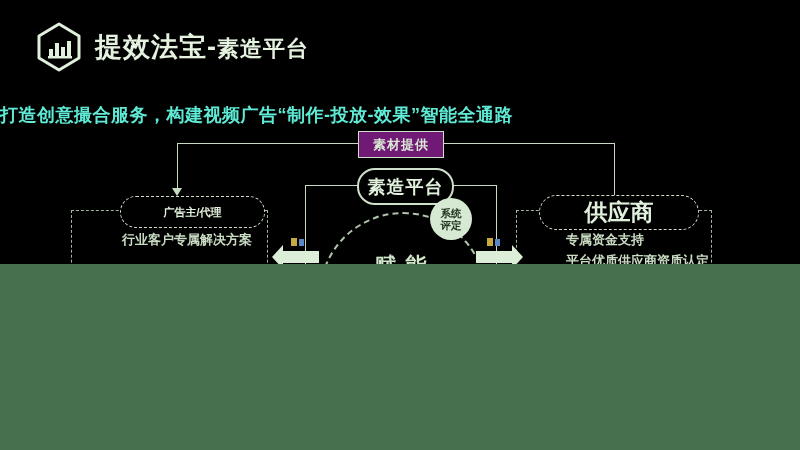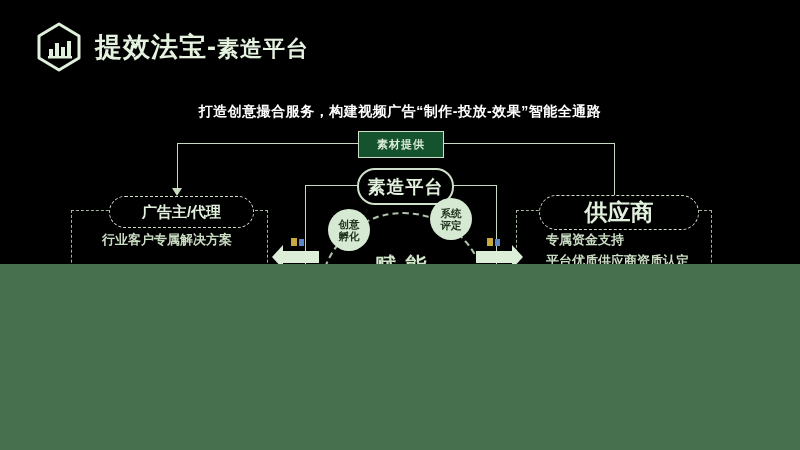--- a/index.html
+++ b/index.html
@@ -7,54 +7,54 @@
          font-family:"Liberation Sans","DejaVu Sans",sans-serif;}
 
   
   .header{position:absolute;left:36px;top:22px;display:flex;align-items:center;gap:13px;z-index:2;}
   .logo{width:46px;height:50px;display:block;}
   .title{color:#e4f2df;font-weight:bold;white-space:nowrap;}
   .title .main{font-size:27px;letter-spacing:1px;}
   .title .sub{font-size:22px;letter-spacing:1px;}
 
   
-  .subtitle{position:absolute;left:0;top:103px;width:100%;text-align:center;
-            color:#ffffff;font-size:14px;font-weight:bold;letter-spacing:0.5px;z-index:2;}
+  .subtitle{position:absolute;left:0;top:103px;width:100%;
+            color:#5eead4;font-size:18px;font-weight:bold;letter-spacing:0.5px;z-index:2;}
 
   
   .hline,.vline{position:absolute;background:#c7dac2;z-index:1;}
   .hline{height:1px;} .vline{width:1px;}
   .hline.l{left:177px;top:143px;width:181px;}
   .hline.r{left:442px;top:143px;width:172px;}
   .vline.l{left:177px;top:143px;height:45px;}
   .vline.r{left:614px;top:143px;height:53px;}
   .arrow-down{position:absolute;left:172px;top:188px;width:0;height:0;z-index:1;
     border-left:5px solid transparent;border-right:5px solid transparent;border-top:8px solid #c7dac2;}
 
   .material-box{position:absolute;left:358px;top:131px;width:84px;height:25px;z-index:2;
-    background:#14532d;border:1.5px solid #cfe0ca;display:flex;align-items:center;justify-content:center;
-    color:#dbead5;font-size:11px;font-weight:bold;letter-spacing:1px;}
+    background:#701a75;border:1.5px solid #cfe0ca;display:flex;align-items:center;justify-content:center;
+    color:#dbead5;font-size:13px;font-weight:bold;letter-spacing:1px;}
 
   
   .rect{position:absolute;background:#000;z-index:1;}
   .rect.side{border:1px dashed #9db798;}
   .rect.advertiser{left:71px;top:210px;width:195px;height:150px;}
   .rect.supplier{left:516px;top:210px;width:194px;height:150px;}
   .rect.platform{left:305px;top:185px;width:190px;height:145px;border:1px solid #c7dac2;overflow:hidden;}
 
   
   .pill{position:absolute;background:#000;display:flex;align-items:center;justify-content:center;
         color:#e2f1dd;font-weight:bold;z-index:3;border-radius:18px;white-space:nowrap;}
   .pill.dashed{border:1.5px dashed #cfe0ca;}
   .pill.solid{border:2px solid #cfe0ca;}
-  .pill.advertiser{left:109px;top:196px;width:143px;height:30px;font-size:15px;}
+  .pill.advertiser{left:120px;top:196px;width:143px;height:30px;font-size:11px;}
   .pill.supplier{left:539px;top:195px;width:158px;height:33px;font-size:23px;}
   .pill.platform{left:357px;top:168px;width:93px;height:33px;font-size:18px;letter-spacing:1px;}
 
-  .points{position:absolute;z-index:2;color:#c9dcc3;font-size:13px;font-weight:bold;line-height:21px;white-space:nowrap;}
+  .points{position:absolute;z-index:2;color:#c9dcc3;font-size:13px;font-weight:bold;line-height:21px;white-space:nowrap;margin-left:20px;}
   .points.advertiser{left:102px;top:229px;}
   .points.supplier{left:546px;top:229px;}
 
   
   .dashed-circle{position:absolute;left:13px;top:26px;width:164px;height:164px;
     border:2px dashed #aec3a9;border-radius:50%;}
   .empower{position:absolute;left:0;top:65px;width:100%;text-align:center;
     color:#cfe6c8;font-size:21px;font-weight:bold;letter-spacing:9px;text-indent:9px;}
   .bubble{position:absolute;width:42px;height:42px;border-radius:50%;background:#d6e9d2;z-index:4;
     display:flex;flex-direction:column;align-items:center;justify-content:center;
@@ -120,24 +120,20 @@
   <div class="points supplier">
     <div>专属资金支持</div>
     <div>平台优质供应商资质认定</div>
   </div>
 
   <div class="rect platform">
     <div class="dashed-circle"></div>
     <div class="empower">赋能</div>
   </div>
   <div class="pill solid platform">素造平台</div>
-  <div class="bubble left">
-    <span>创意</span>
-    <span>孵化</span>
-  </div>
   <div class="bubble right">
     <span>系统</span>
     <span>评定</span>
   </div>
 
   <div class="big-arrow left">
     <div class="head"></div>
     <div class="body"></div>
   </div>
   <div class="mini-icon left">

